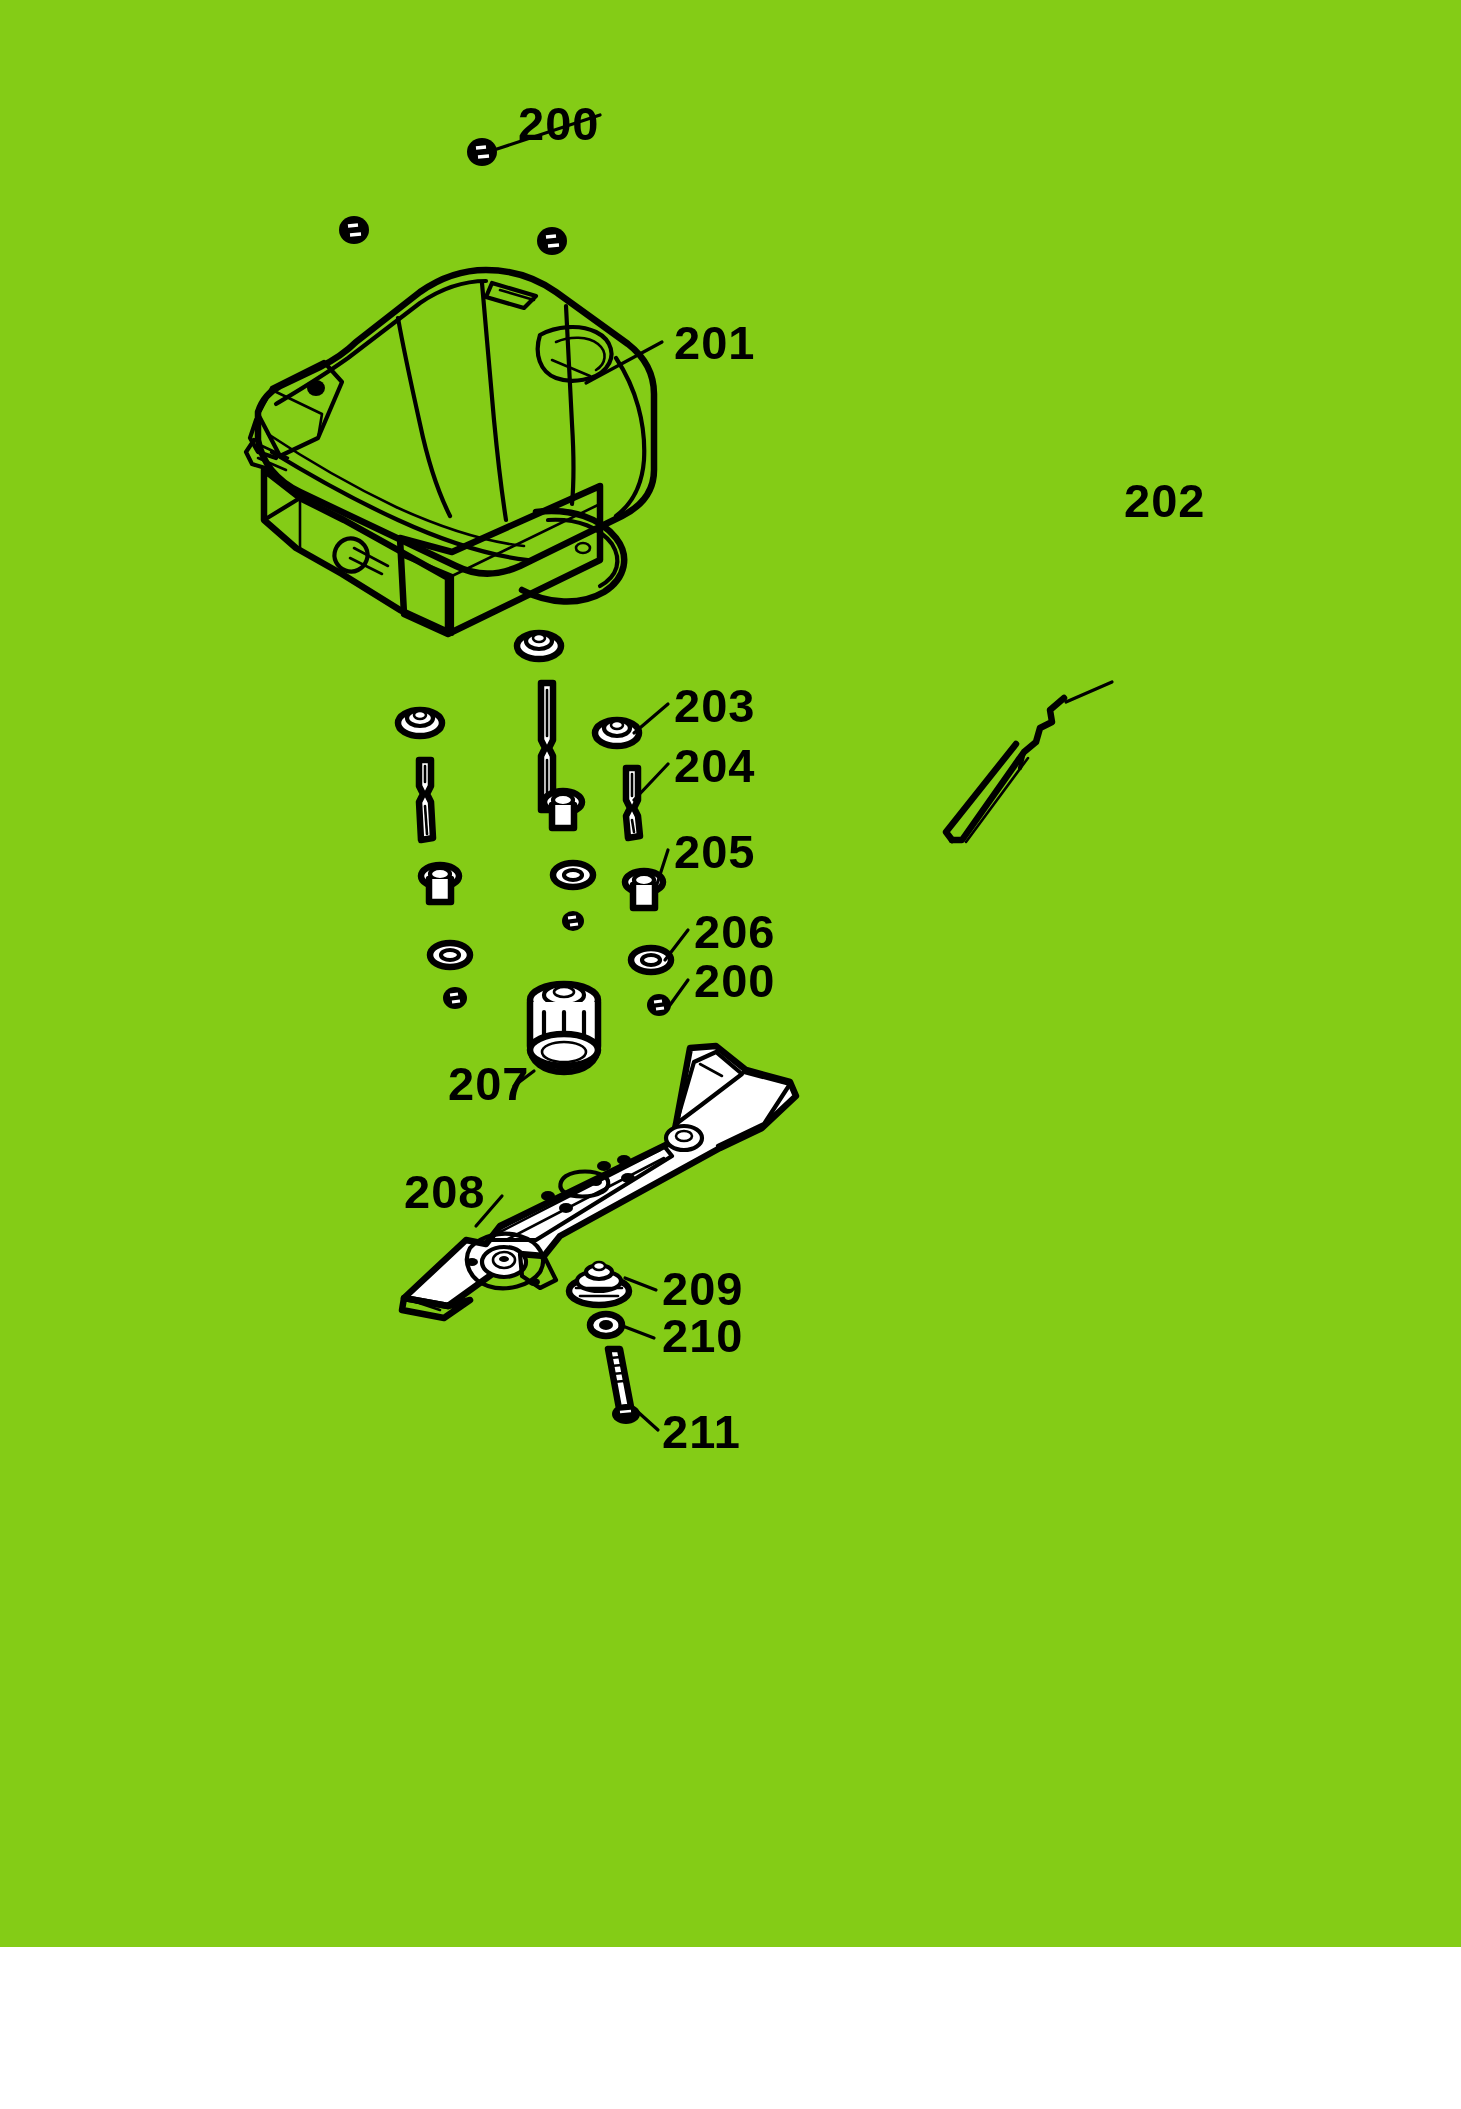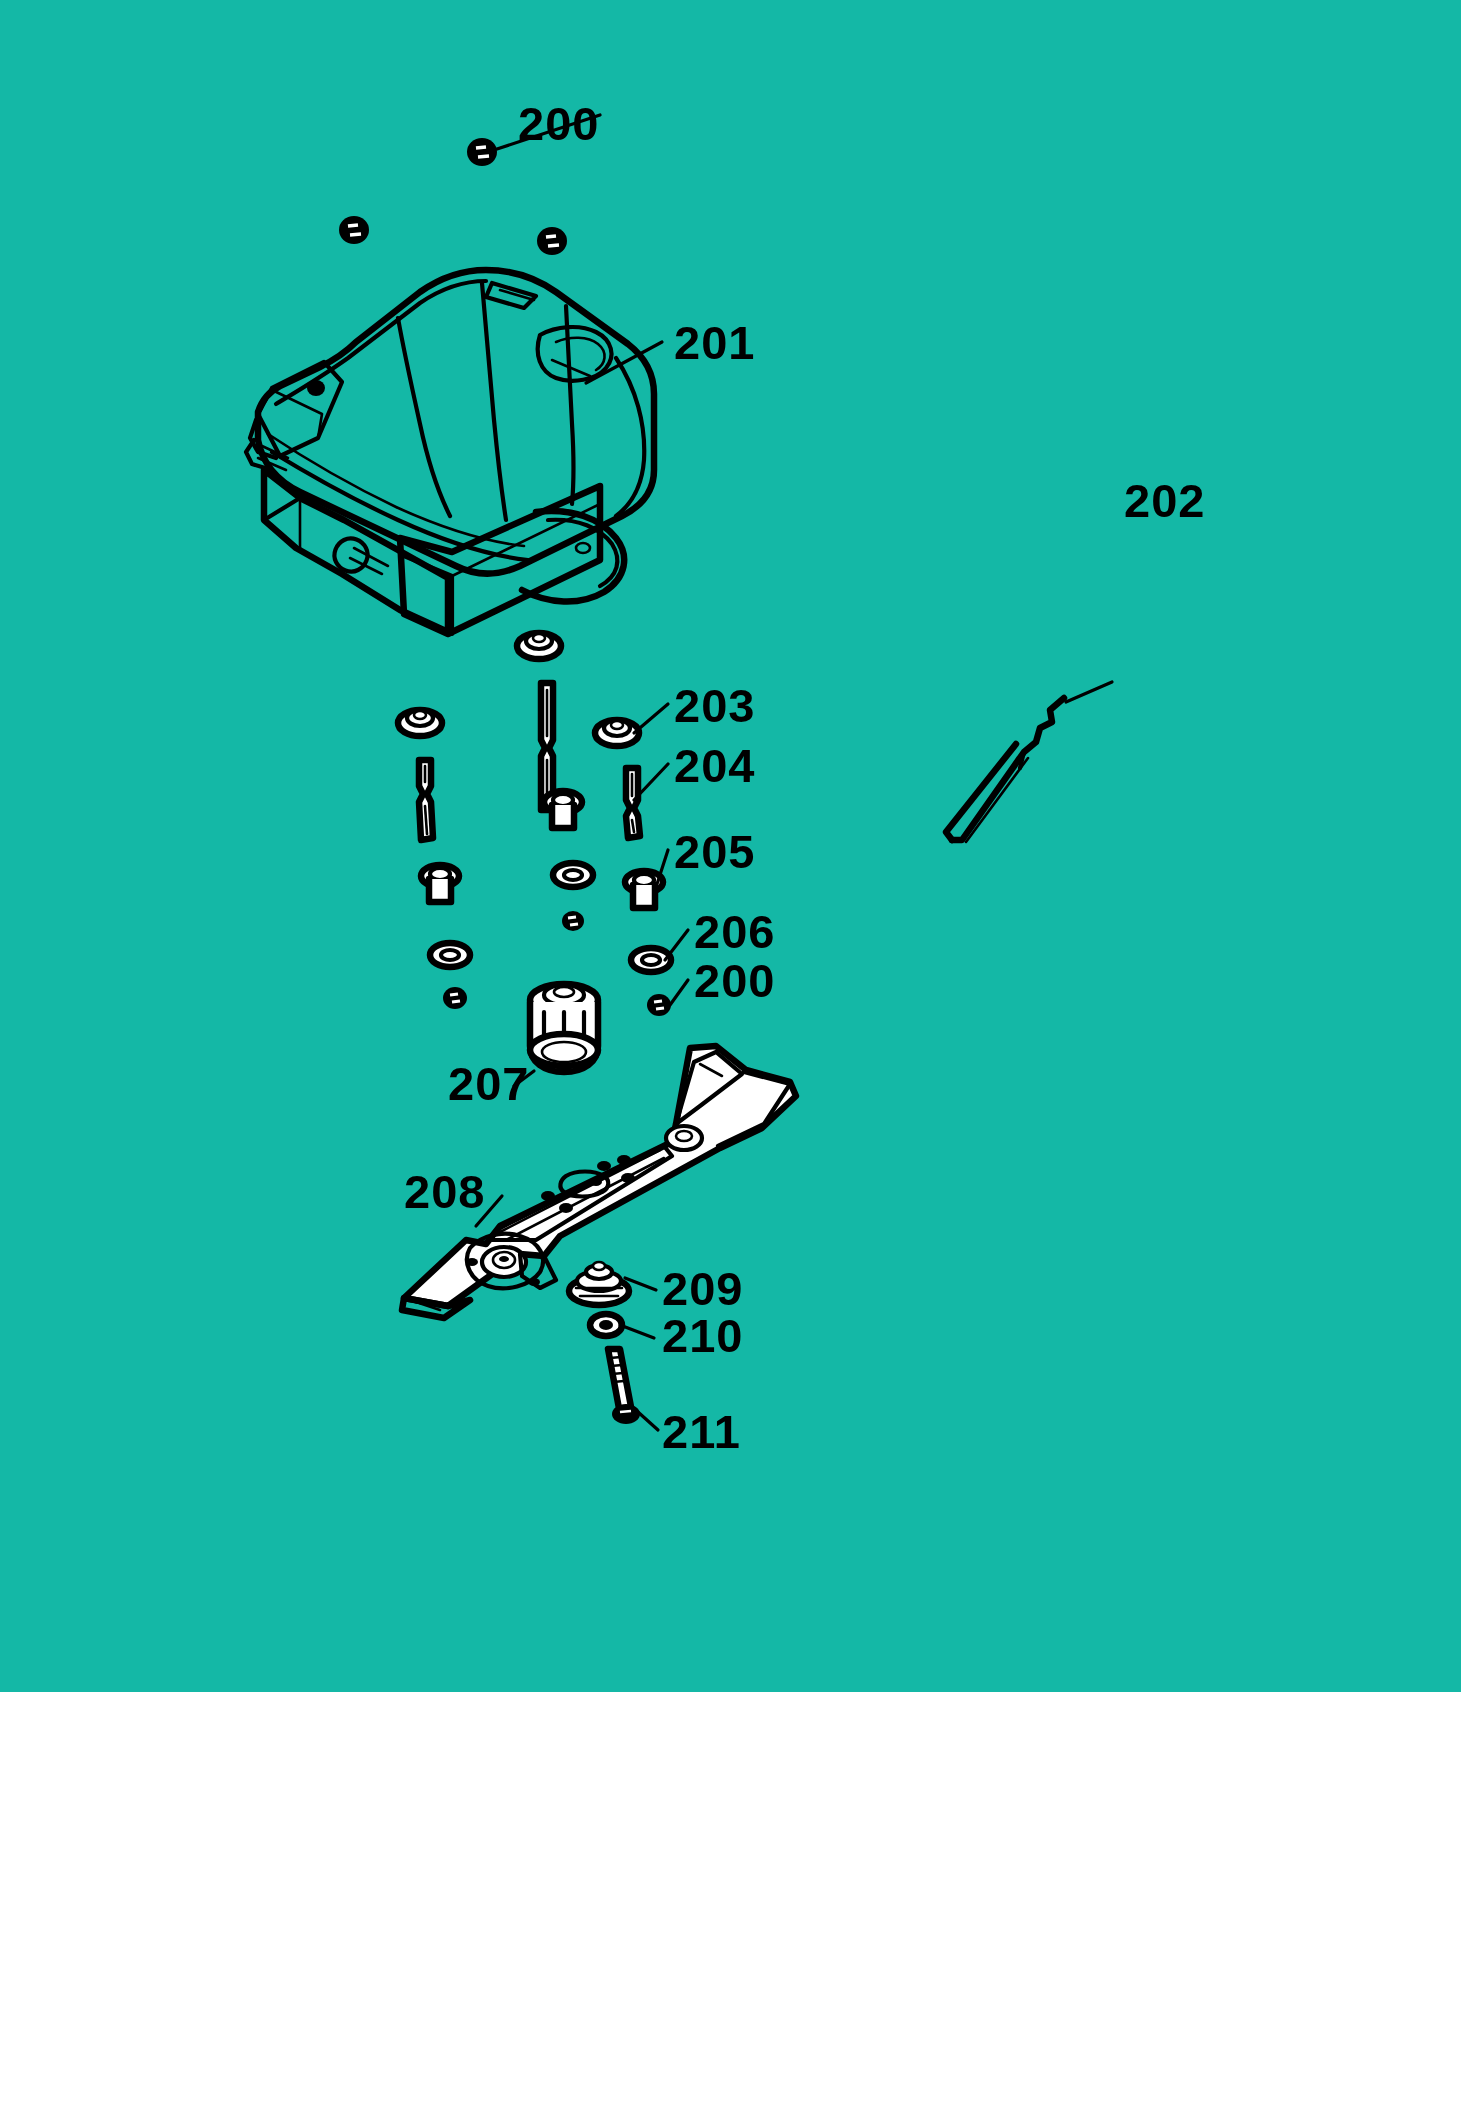--- a/index.html
+++ b/index.html
@@ -7,22 +7,22 @@
     margin: 0;
     padding: 0;
     background: #ffffff;
   }
   body {
     font-family: "Liberation Sans", sans-serif;
   }
   #sheet {
     position: relative;
     width: 1461px;
-    height: 1692px;
-    background: #14b8a6;
+    height: 1947px;
+    background: #84cc16;
     overflow: hidden;
   }
   #sheet svg {
     position: absolute;
     left: 0;
     top: 0;
     width: 1461px;
     height: 2109px;
   }
   .callout-text {

